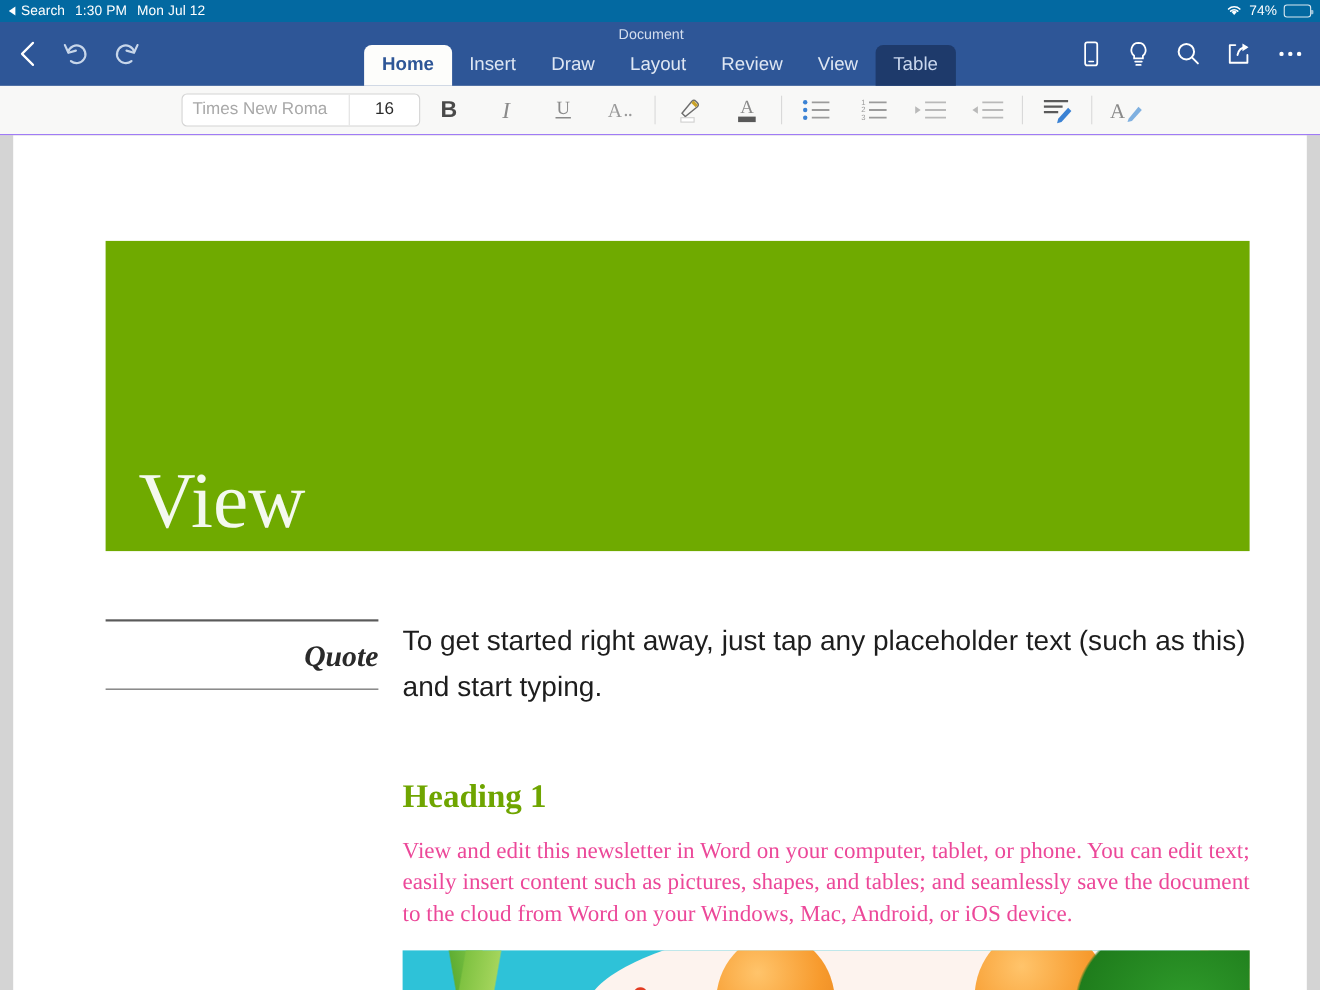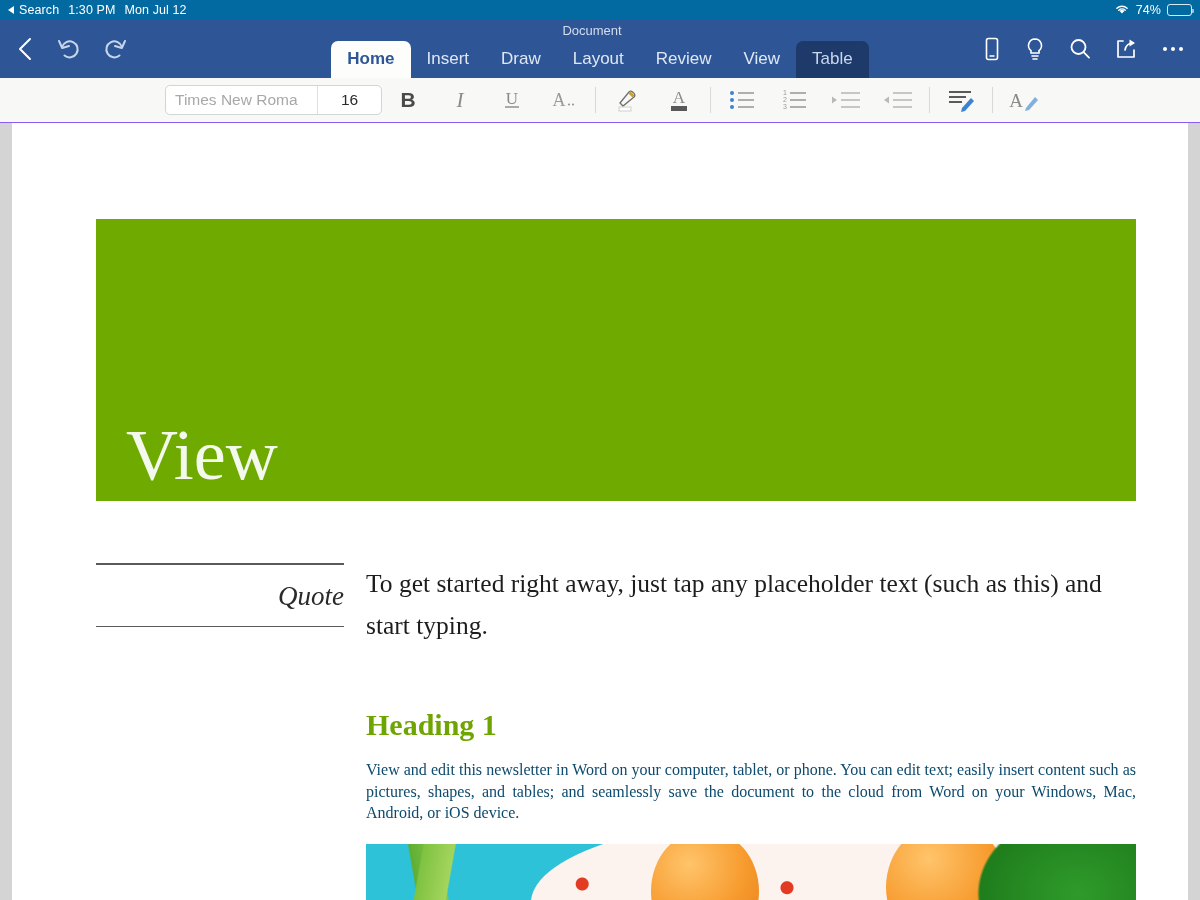--- a/index.html
+++ b/index.html
@@ -200,40 +200,41 @@
     padding-right: 22px;
   }
   .quote-rule { height: 1.6px; background: #5a5a5a; }
   .quote-text {
     font-family: "Liberation Serif", serif;
     font-style: italic;
     font-size: 27px;
     color: #2a2a2a;
     text-align: right;
     padding: 16px 0 14px;
+    font-weight: bold;
   }
   .body-col { flex: 1; }
   .intro {
-    font-family: Liberation Serif, serif;
+    font-family: Liberation Sans, sans-serif;
     font-size: 25.5px;
     line-height: 1.63;
     color: #1d1d1d;
   }
   .heading1 {
     font-family: "Liberation Serif", serif;
     font-size: 30px;
     font-weight: bold;
     color: #6FA500;
     margin-top: 62px;
   }
   .para {
     font-family: "Liberation Serif", serif;
-    font-size: 16px;
+    font-size: 21px;
     line-height: 1.35;
-    color: #0c4a6e;
+    color: #ec4899;
     margin-top: 17px;
     text-align: justify;
   }
 
   
   .photo {
     margin-top: 20px;
     height: 120px;
     width: 100%;
     position: relative;

